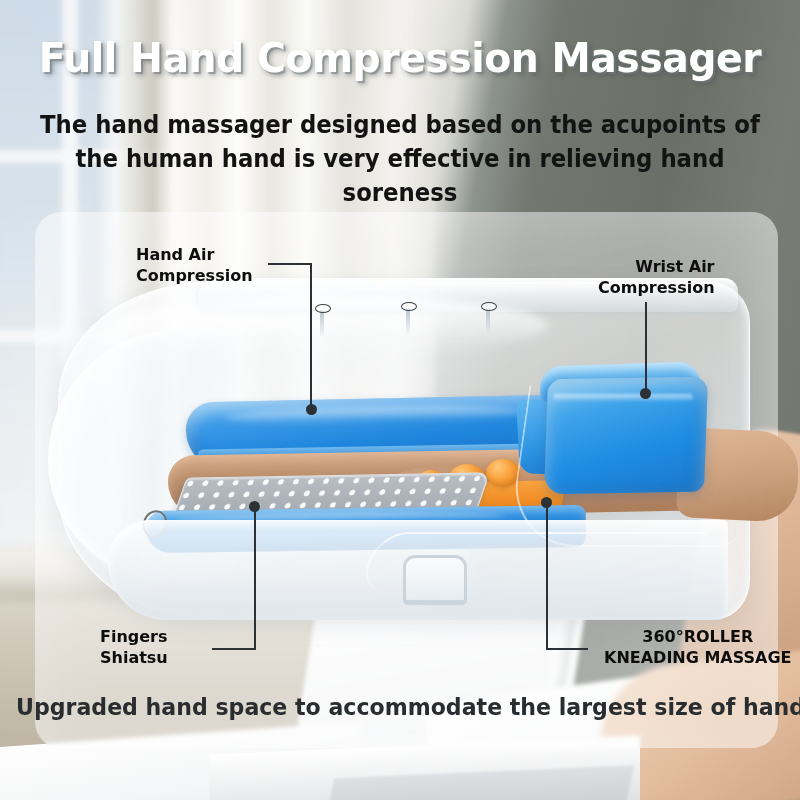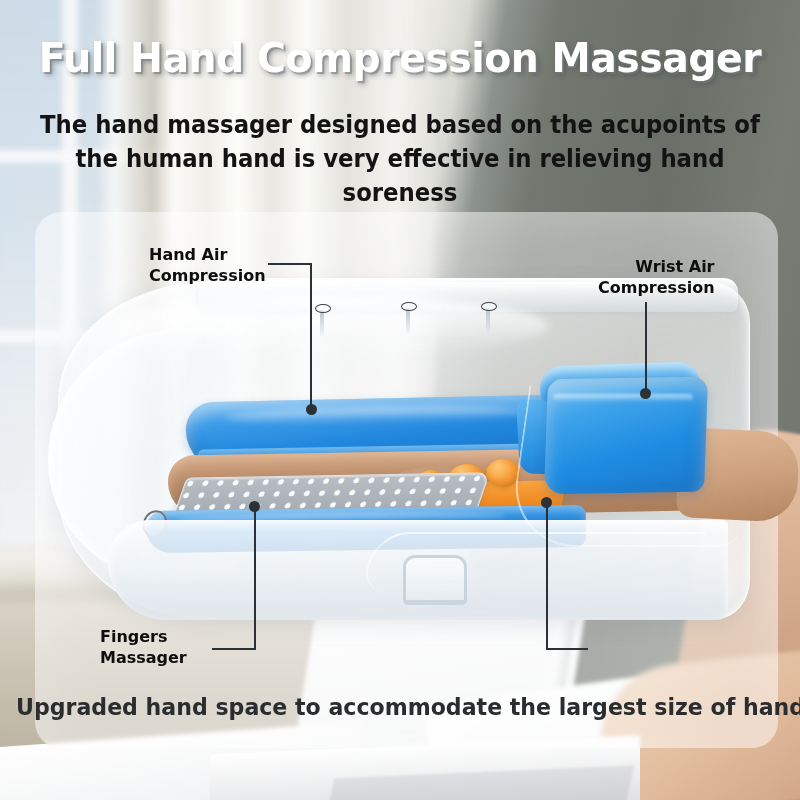--- a/index.html
+++ b/index.html
@@ -386,21 +386,21 @@
   .callout-label {
     position: absolute;
     font-family: "DejaVu Sans", sans-serif;
     font-weight: bold;
     font-size: 16px;
     line-height: 21px;
     color: #0d0d0d;
     white-space: nowrap;
   }
   .callout-label span { display: block; }
-  .lbl-hand { left: 149px; top: 244px; }
+  .lbl-hand { left: 136px; top: 244px; }
   .lbl-wrist { left: 598px; top: 256px; text-align: right; }
   .lbl-fingers { left: 100px; top: 626px; }
   .lbl-roller { left: 604px; top: 626px; text-align: center; }
 
   .leader { position: absolute; background: #2b3134; }
   .leader-v { width: 2px; }
   .leader-h { height: 2px; }
   .dot {
     position: absolute; width: 11px; height: 11px; border-radius: 50%;
     background: #2b3134;
@@ -522,25 +522,29 @@
 
   <div class="callout-label lbl-wrist">
     <span>Wrist Air</span>
     <span>Compression</span>
   </div>
   <div class="leader leader-v ld-wrist-v"></div>
   <div class="dot dot-wrist"></div>
 
   <div class="callout-label lbl-fingers">
     <span>Fingers</span>
-    <span>Massager</span>
+    <span>Shiatsu</span>
   </div>
   <div class="leader leader-h ld-fingers-h"></div>
   <div class="leader leader-v ld-fingers-v"></div>
   <div class="dot dot-fingers"></div>
 
+  <div class="callout-label lbl-roller">
+    <span>360°ROLLER</span>
+    <span>KNEADING MASSAGE</span>
+  </div>
   <div class="leader leader-h ld-roller-h"></div>
   <div class="leader leader-v ld-roller-v"></div>
   <div class="dot dot-roller"></div>
 
   <div class="bottom-caption">Upgraded hand space to accommodate the largest size of hands</div>
 
 </div>
 
 </body></html>

